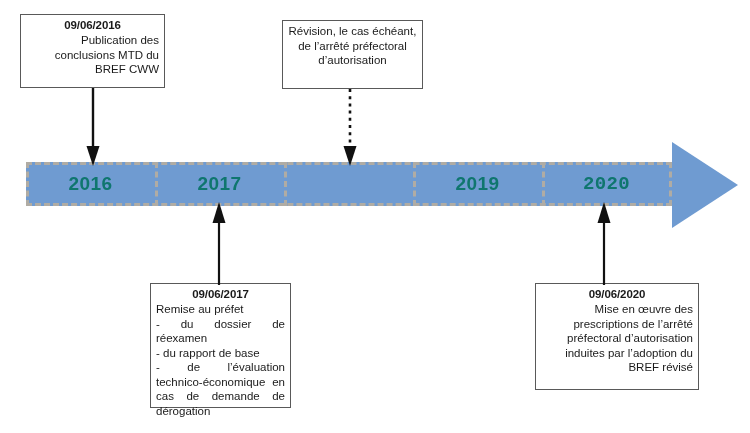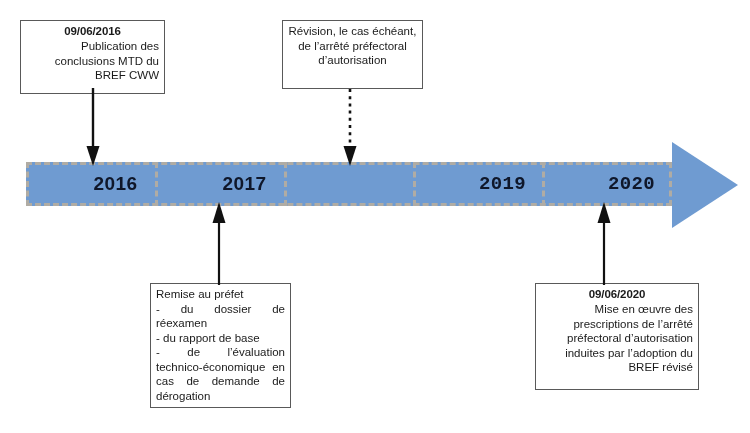--- a/index.html
+++ b/index.html
@@ -42,21 +42,21 @@
     margin-bottom: 0px;
     letter-spacing: -0.1px;
   }
   .box .body {
     display: block;
     white-space: pre-line;
   }
   .box.center .body { text-align: right; }
   .box.justify .body { text-align: justify; text-align-last: left; }
 
-  #box-2016 { left: 20px;  top: 20px;  width: 145px; height: 74px; }
+  #box-2016 { left: 20px;  top: 14px;  width: 145px; height: 74px; }
   #box-2018 { left: 282px; top: 20px;  width: 141px; height: 69px; }
   #box-2017 { left: 150px; top: 283px; width: 141px; height: 125px; }
   #box-2020 { left: 535px; top: 283px; width: 164px; height: 107px; }
 
   #box-2018 .body { text-align: center; }
 
   
   #timeline {
     position: absolute;
     left: 26px;
@@ -91,30 +91,29 @@
   .seg-sep.s4 { left: 516px; }
   .seg-sep.s5 { left: 643px; }
 
   .year {
     position: absolute;
     top: 0;
     width: 129px;
     height: 44px;
     line-height: 44px;
     text-align: center;
-    color: #0f172a;
+    color: #0f766e;
     font-size: 19px;
     font-weight: bold;
     letter-spacing: 0.4px;
-    margin-left: 25px;
   }
   .year.y0 { left: 0px; }
   .year.y1 { left: 129px; }
   .year.y2 { left: 258px; }
-  .year.y3 { left: 387px; font-family: Liberation Mono, monospace; }
+  .year.y3 { left: 387px; }
   .year.y4 { left: 516px; font-family: Liberation Mono, monospace; }
 
   #arrow-head {
     position: absolute;
     left: 671px;
     top: 141px;
     width: 68px;
     height: 88px;
   }
 
@@ -135,20 +134,21 @@
   <div class="box center" id="box-2016">
     <span class="date">09/06/2016</span>
     <span class="body">Publication des conclusions MTD  du BREF CWW</span>
   </div>
 
   <div class="box center" id="box-2018">
     <span class="body">Révision, le cas échéant, de l’arrêté préfectoral d’autorisation</span>
   </div>
 
   <div class="box justify" id="box-2017">
+    <span class="date">09/06/2017</span>
     <span class="body">Remise au préfet
 -   du   dossier   de réexamen
 - du rapport de base
 -      de      l’évaluation technico-économique en  cas  de  demande de dérogation</span>
   </div>
 
   <div class="box center" id="box-2020">
     <span class="date">09/06/2020</span>
     <span class="body">Mise en œuvre des prescriptions de l’arrêté préfectoral d’autorisation induites par l’adoption du BREF révisé</span>
   </div>

